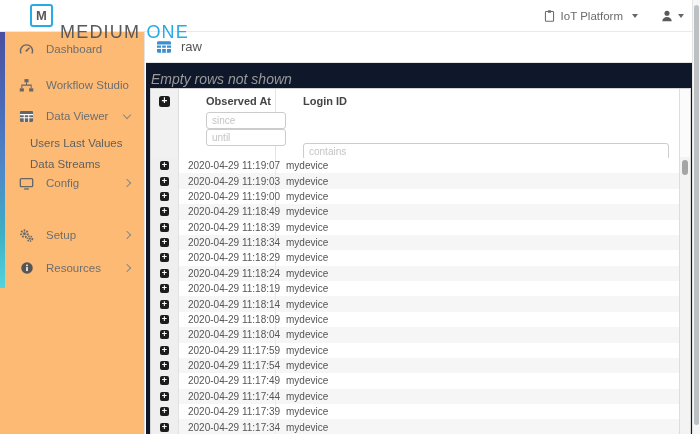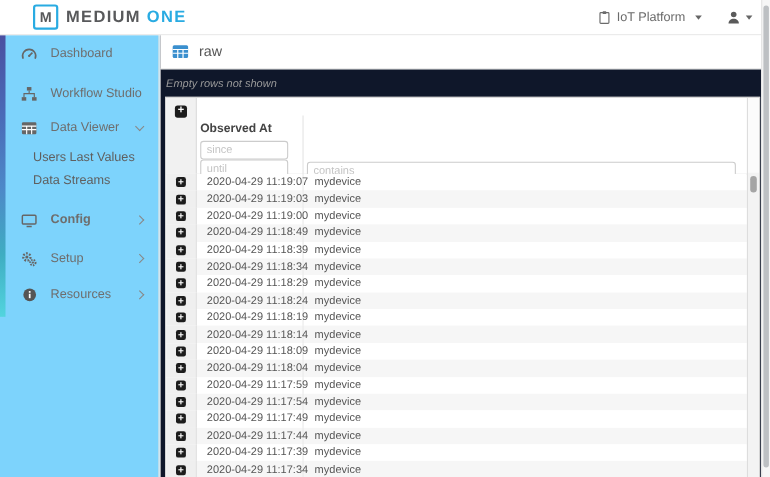--- a/index.html
+++ b/index.html
@@ -7,67 +7,67 @@
     width:700px;height:434px;position:relative;overflow:hidden;
     background:#fff;font-family:"Liberation Sans",sans-serif;
     -webkit-font-smoothing:antialiased;
   }
   
   .topbar{position:absolute;left:0;top:0;width:700px;height:31px;background:#fff;
     border-bottom:1px solid #e9e9e9;z-index:5;}
   .logo-box{position:absolute;left:30px;top:4px;width:19px;height:19px;
     border:2px solid #29ABE2;border-radius:3px;display:flex;align-items:center;
     justify-content:center;font-weight:bold;font-size:13px;color:#58595B;}
-  .brand{position:absolute;left:60px;top:7px;font-size:15px;letter-spacing:1.2px;
-    color:#58595B;font-weight:700;white-space:nowrap;}
+  .brand{position:absolute;left:60px;top:22px;font-size:18px;letter-spacing:1.2px;
+    color:#58595B;font-weight:400;white-space:nowrap;}
   .brand .accent{color:#29ABE2;}
   .topbar-right{position:absolute;right:16px;top:0;height:31px;display:flex;
     align-items:center;}
   .platform{display:flex;align-items:center;gap:5px;color:#6b6b6b;font-size:11.5px;cursor:pointer;}
   .caret{width:0;height:0;border-left:3.5px solid transparent;border-right:3.5px solid transparent;
     border-top:4.5px solid #666;margin-left:4px;}
   .user-menu{display:flex;align-items:center;margin-left:22px;cursor:pointer;}
   
   .page-scrollbar{position:absolute;right:0;top:0;width:8px;height:434px;background:#f6f6f6;
     border-left:1px solid #e3e3e3;z-index:20;box-sizing:border-box;}
   .page-scrollbar .thumb{position:absolute;left:1px;width:5px;top:5px;height:420px;
     background:#bdc0c3;border-radius:3px;}
   
-  .sidebar{position:absolute;left:0;top:31px;width:145px;bottom:0;background:#7dd3fc;
+  .sidebar{position:absolute;left:0;top:31px;width:145px;bottom:0;background:#fdba74;
     border-right:1px solid #e3e3e3;box-sizing:border-box;}
   .sidebar-strip{position:absolute;left:0;top:0;width:5px;height:257px;
     background:linear-gradient(180deg,#4a4fa0 0%,#4a6cb8 30%,#4d89c8 55%,#3fadc2 78%,#52d4de 100%);}
   .nav-item{position:absolute;left:18px;right:4px;height:22px;display:flex;align-items:center;
     color:#6e6e6e;font-size:11.5px;cursor:pointer;}
   .nav-item .nicon{width:17px;margin-right:11px;display:flex;justify-content:center;align-items:center;}
   .chev{width:5px;height:5px;border-right:1.5px solid #888;border-bottom:1.5px solid #888;
     display:inline-block;}
   .chev.down{transform:rotate(45deg);position:absolute;right:10px;top:7px;}
   .chev.right{transform:rotate(-45deg);position:absolute;right:10px;top:8px;}
   .sub-item{position:absolute;left:30px;height:20px;display:flex;
     font-size:11.5px;color:#5f5f5f;cursor:pointer;}
   
   .main{position:absolute;left:146px;top:31px;right:8px;bottom:0;background:#0f172a;}
   .main-header{position:absolute;top:0;left:0;right:0;height:31px;background:#fff;
     border-bottom:1px solid #e5e5e5;display:flex;align-items:center;padding-left:10px;}
   .main-title{margin-left:9px;font-size:13px;color:#555;}
   .configure-btn{position:absolute;right:8px;top:7px;height:19px;background:#3599d2;
     color:#fff;border:none;border-radius:3px;font-size:11.5px;padding:0 13px;display:flex;
     align-items:center;gap:6px;cursor:pointer;font-family:inherit;}
-  .note{position:absolute;top:40px;left:5px;font-style:italic;color:#9a9a9a;font-size:10px;}
+  .note{position:absolute;top:40px;left:5px;font-style:italic;color:#9a9a9a;font-size:14px;}
   
   .table-wrap{position:absolute;left:4px;top:57px;right:1px;bottom:-1px;background:#fff;
     border:1px solid #d4d4d4;box-sizing:border-box;overflow:hidden;}
   .thead{position:absolute;top:0;left:0;right:11px;height:69px;border-bottom:1px solid #d8d8d8;}
   .th-expand{position:absolute;left:0;top:0;width:28px;height:69px;background:#f1f1f1;
     border-right:1px solid #ddd;box-sizing:border-box;}
   .plus-btn{width:11px;height:11px;background:#1c1c1c;border-radius:2.5px;color:#fff;
     font-size:10px;line-height:10px;text-align:center;font-weight:bold;cursor:pointer;}
   .th-expand .plus-btn{margin:7px auto 0 auto;}
-  .th-col{position:absolute;top:16px;height:69px;box-sizing:border-box;padding:6px 0 0 3px;}
+  .th-col{position:absolute;top:0;height:69px;box-sizing:border-box;padding:6px 0 0 27px;}
   .th-observed{left:28px;width:97px;border-right:1px solid #e4e4e4;}
   .th-login{left:125px;right:0;}
   .th-label{font-size:11px;font-weight:bold;color:#444;}
   .filter-input{display:block;border:1px solid #ccc;border-radius:3px;height:15px;
     font-size:10px;padding:0 5px;color:#555;margin-top:5px;font-family:inherit;outline:none;}
   .filter-input::placeholder{color:#c4c4c4;}
   .in-since,.in-until{width:68px;}
   .in-until{margin-top:0;}
   .in-contains{width:calc(100% - 22px);margin-top:36px;}
   .tbody{position:absolute;top:69px;left:0;right:11px;bottom:0;overflow:hidden;}
@@ -155,21 +155,21 @@
   </div>
 
   <div class="sub-item" style="top:106px;">
     <span>Users Last Values</span>
   </div>
 
   <div class="sub-item" style="top:127px;">
     <span>Data Streams</span>
   </div>
 
-  <div class="nav-item" style="top:158px;font-weight:bold;">
+  <div class="nav-item" style="top:141px;">
     <span class="nicon">
       <svg width="15" height="15" viewBox="0 0 16 16">
         <rect x="1.4" y="2.8" width="13.2" height="8.6" rx="1" fill="none" stroke="#666" stroke-width="1.4"></rect>
         <path d="M5.5 13.8h5" stroke="#666" stroke-width="1.4"></path>
       </svg>
     </span>
     <span>Config</span>
     <span class="chev right"></span>
   </div>
 
@@ -216,20 +216,21 @@
     <div class="thead">
       <div class="th-expand">
         <div class="plus-btn">+</div>
       </div>
       <div class="th-col th-observed">
         <div class="th-label">Observed At</div>
         <input class="filter-input in-since" placeholder="since" style="">
         <input class="filter-input in-until" placeholder="until" style="">
       </div>
       <div class="th-col th-login">
+        <div class="th-label">Login ID</div>
         <input class="filter-input in-contains" placeholder="contains" style="">
       </div>
     </div>
 
     <div class="tbody">
         <div class="trow">
     <div class="cell-expand">
       <div class="plus-btn">+</div>
     </div>
     <div class="cell-observed">2020-04-29 11:19:07</div>

